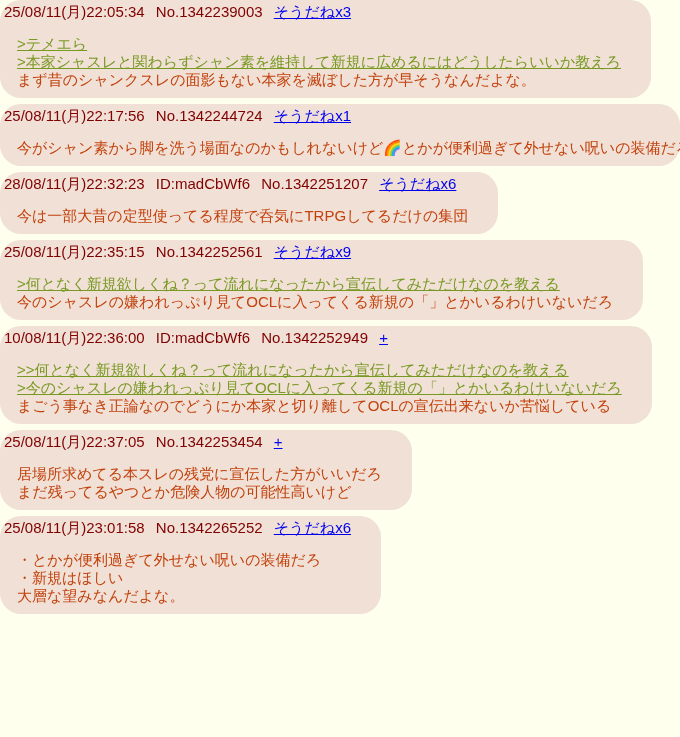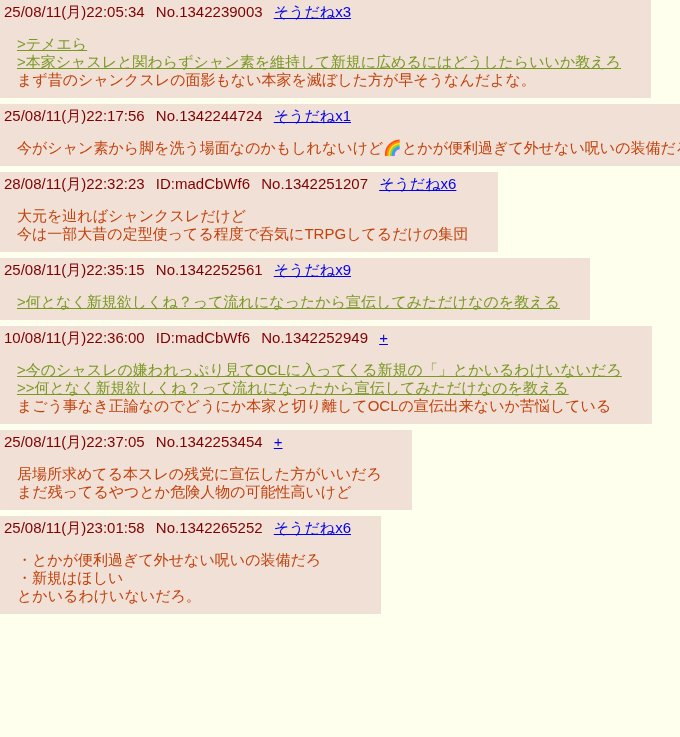--- a/index.html
+++ b/index.html
@@ -15,20 +15,21 @@
     font-size: 15px;
     color: #800000;
   }
   .post {
     background: #f0e0d6;
     width: fit-content;
     max-width: 680px;
     box-sizing: border-box;
     margin: 0 0 6px 0;
     padding: 3px 30px 9px 4px;
+    border-radius: 21px;
   }
   .post-header {
     line-height: 18px;
     white-space: nowrap;
   }
   .hpart {
     margin-right: 7px;
   }
   .reaction {
     color: #0000ee;
@@ -80,47 +81,47 @@
   </div>
 
   <div class="post">
     <div class="post-header">
       <span class="hpart">28/08/11(月)22:32:23</span>
       <span class="hpart">ID:madCbWf6</span>
       <span class="hpart">No.1342251207</span>
       <a class="reaction" href="#">そうだねx6</a>
     </div>
     <blockquote class="post-body">
-        <div class="line">大元を辿ればシャンクスレだけど</div>
         <div class="line">今は一部大昔の定型使ってる程度で呑気にTRPGしてるだけの集団</div>
       </blockquote>
   </div>
 
   <div class="post">
     <div class="post-header">
       <span class="hpart">25/08/11(月)22:35:15</span>
       
       <span class="hpart">No.1342252561</span>
       <a class="reaction" href="#">そうだねx9</a>
     </div>
     <blockquote class="post-body">
         <div class="line quote">&gt;何となく新規欲しくね？って流れになったから宣伝してみただけなのを教える</div>
+        <div class="line">今のシャスレの嫌われっぷり見てOCLに入ってくる新規の「」とかいるわけいないだろ</div>
       </blockquote>
   </div>
 
   <div class="post">
     <div class="post-header">
       <span class="hpart">10/08/11(月)22:36:00</span>
       <span class="hpart">ID:madCbWf6</span>
       <span class="hpart">No.1342252949</span>
       <a class="reaction" href="#">+</a>
     </div>
     <blockquote class="post-body">
+        <div class="line quote">&gt;&gt;何となく新規欲しくね？って流れになったから宣伝してみただけなのを教える</div>
         <div class="line quote">&gt;今のシャスレの嫌われっぷり見てOCLに入ってくる新規の「」とかいるわけいないだろ</div>
-        <div class="line quote">&gt;&gt;何となく新規欲しくね？って流れになったから宣伝してみただけなのを教える</div>
         <div class="line">まごう事なき正論なのでどうにか本家と切り離してOCLの宣伝出来ないか苦悩している</div>
       </blockquote>
   </div>
 
   <div class="post">
     <div class="post-header">
       <span class="hpart">25/08/11(月)22:37:05</span>
       
       <span class="hpart">No.1342253454</span>
       <a class="reaction" href="#">+</a>
@@ -134,17 +135,17 @@
   <div class="post">
     <div class="post-header">
       <span class="hpart">25/08/11(月)23:01:58</span>
       
       <span class="hpart">No.1342265252</span>
       <a class="reaction" href="#">そうだねx6</a>
     </div>
     <blockquote class="post-body">
         <div class="line">・とかが便利過ぎて外せない呪いの装備だろ</div>
         <div class="line">・新規はほしい</div>
-        <div class="line">とかいるわけいないだろ。</div>
+        <div class="line">大層な望みなんだよな。</div>
       </blockquote>
   </div>
 
 </div>
 
 </body></html>

